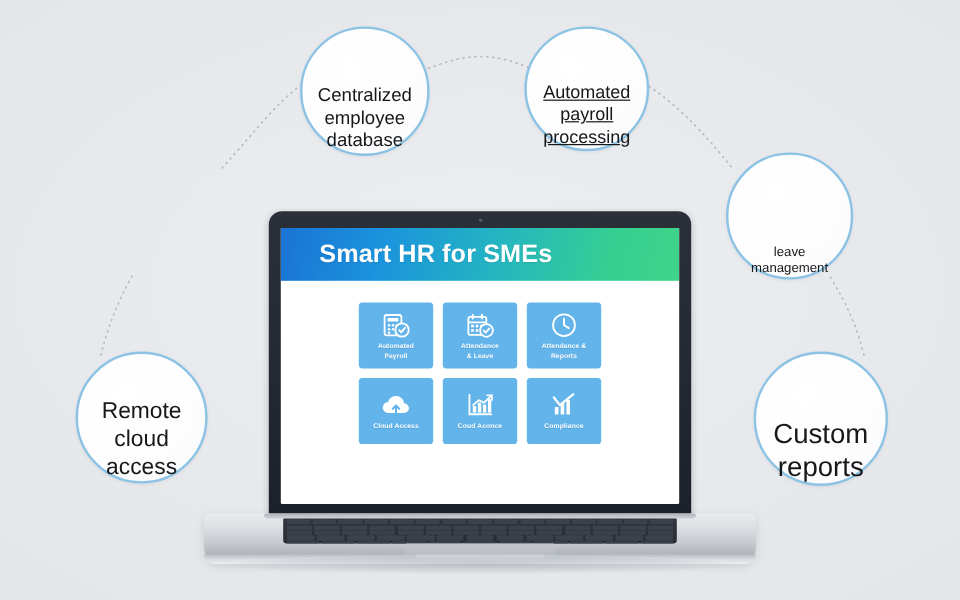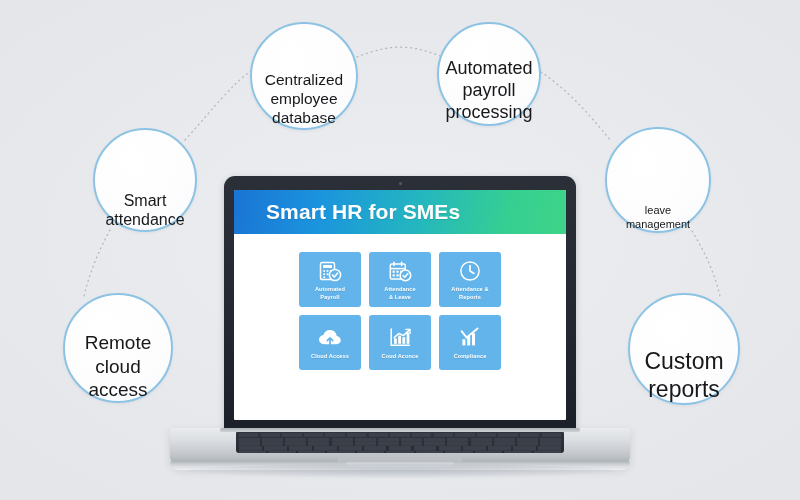--- a/index.html
+++ b/index.html
@@ -45,21 +45,21 @@
     line-height: 1.22;
     box-shadow: 0 1px 3px rgba(90,110,130,0.10);
   }
   .bubble-label {
     display: block;
     padding: 0 6px;
     white-space: pre-line;
   }
 
   #bubble-centralized { left: 250px; top: 22px;  width: 108px; height: 108px; font-size: 15.5px; }
-  #bubble-payroll     { left: 437px; top: 22px;  width: 104px; height: 104px; font-size: 18px; }
+  #bubble-payroll     { left: 437px; top: 22px;  width: 104px; height: 104px; font-size: 15px; text-decoration: underline; }
   #bubble-smart       { left: 93px;  top: 128px; width: 104px; height: 104px; font-size: 16px;   }
   #bubble-leave       { left: 605px; top: 127px; width: 106px; height: 106px; font-size: 11px; }
   #bubble-remote      { left: 63px;  top: 293px; width: 110px; height: 110px; font-size: 19px; }
   #bubble-custom      { left: 628px; top: 293px; width: 112px; height: 112px; font-size: 23px;   }
 
   
   #laptop {
     position: absolute;
     left: 170px;
     top: 176px;
@@ -252,24 +252,20 @@
 employee
 database</span>
   </div>
 
   <div class="bubble" id="bubble-payroll">
     <span class="bubble-label">Automated
 payroll
 processing</span>
   </div>
 
-  <div class="bubble" id="bubble-smart">
-    <span class="bubble-label">Smart
-attendance</span>
-  </div>
 
   <div class="bubble" id="bubble-leave">
     <span class="bubble-label">leave
 management</span>
   </div>
 
   <div class="bubble" id="bubble-remote">
     <span class="bubble-label">Remote
 cloud
 access</span>

